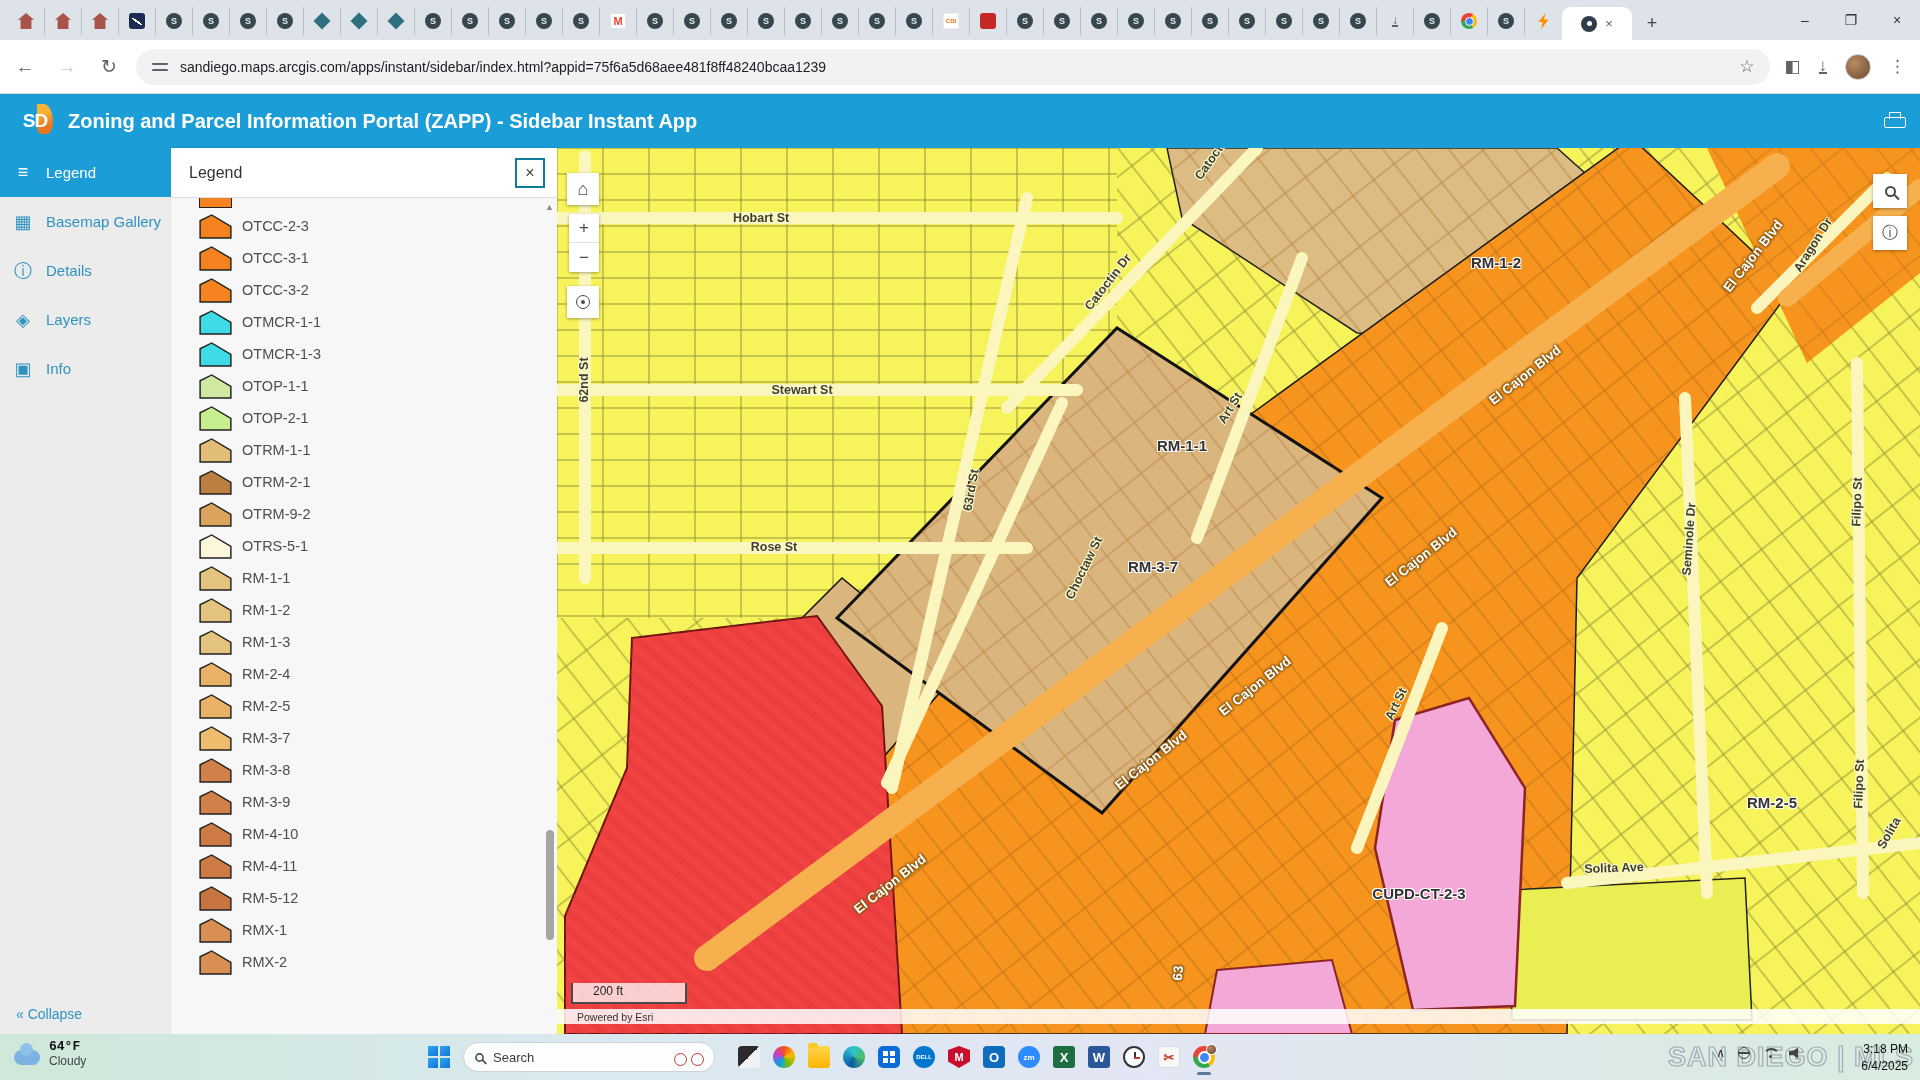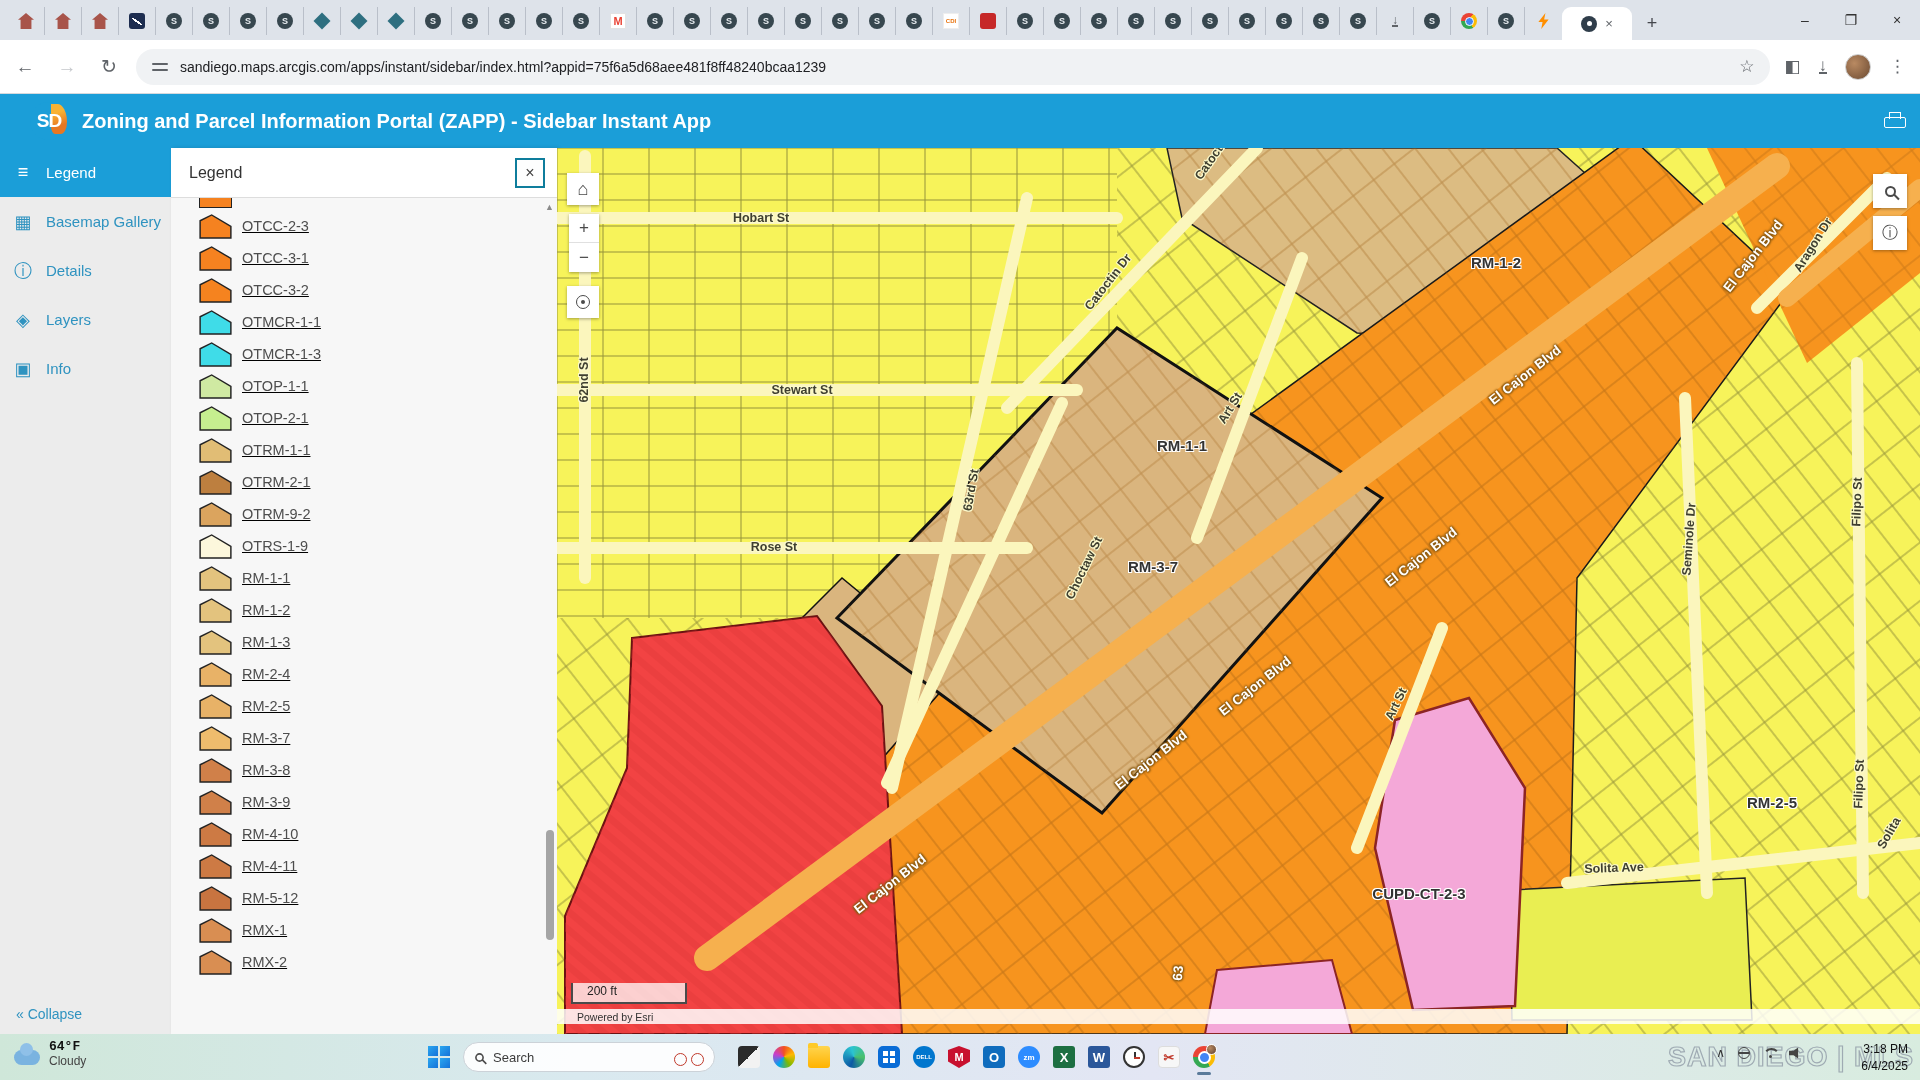--- a/index.html
+++ b/index.html
@@ -45,21 +45,21 @@
   .tune::before, .tune::after { content:""; position:absolute; left:0; right:0; height:2px; background:#5f6368; border-radius:2px; }
   .tune::before { top:2px; } .tune::after { bottom:2px; }
   .urltext { font-size:14px; color:#202124; white-space:nowrap; }
   .urlbar .star { margin-left:auto; color:#5f6368; font-size:17px; cursor:pointer; }
   .tbright { display:flex; align-items:center; gap:18px; margin-right:14px; }
   .tbicon { color:#5f6368; font-size:17px; cursor:pointer; }
   .avatar { width:26px; height:26px; border-radius:50%; background:radial-gradient(circle at 35% 35%, #b98a62, #6b4a32); border:1px solid #ccc; cursor:pointer; }
 
   
   .appheader { position:absolute; left:0; top:94px; width:1920px; height:54px; background:#1b9ed8; display:flex; align-items:center; }
-  .sdlogo { width:38px; height:38px; border-radius:50%; background:#1b9ed8; margin-left:30px; position:relative; display:flex; align-items:center; justify-content:center; }
+  .sdlogo { width:38px; height:38px; border-radius:50%; background:#1b9ed8; margin-left:16px; position:relative; display:flex; align-items:center; justify-content:center; }
   .sdlogo::before { content:""; position:absolute; right:1px; top:2px; width:16px; height:30px; background:linear-gradient(160deg,#f9b233 30%,#e87722 70%); border-radius:0 90% 60% 40%; }
   .sdlogo span { position:relative; color:#fff; font-weight:bold; font-size:19px; letter-spacing:-1px; }
   .apptitle { color:#fff; font-size:20px; font-weight:bold; margin-left:14px; }
   .printer { position:absolute; right:14px; width:22px; height:18px; cursor:pointer; }
   .printer::before { content:""; position:absolute; left:0; right:0; top:5px; height:9px; border:1.6px solid #fff; border-radius:2px; }
   .printer::after { content:""; position:absolute; left:5px; right:5px; top:0; height:6px; border:1.6px solid #fff; border-bottom:none; }
 
   
   .content { position:absolute; left:0; top:148px; width:1920px; height:886px; display:flex; }
 
@@ -75,21 +75,21 @@
   .icon-info::before { content:"▣"; }
   .collapse { position:absolute; bottom:12px; left:16px; color:#2f93c0; font-size:14px; cursor:pointer; }
 
   
   .panel { width:386px; background:#f7f7f7; position:relative; flex-shrink:0; box-shadow:2px 0 4px rgba(0,0,0,.15); }
   .panelheader { height:50px; background:#fff; border-bottom:1px solid #ddd; display:flex; align-items:center; }
   .paneltitle { font-size:16px; color:#333; margin-left:18px; }
   .panelclose { margin-left:auto; margin-right:12px; width:30px; height:30px; border:2px solid #0e7d9c; background:#fdfefe; color:#444; font-size:16px; display:flex; align-items:center; justify-content:center; cursor:pointer; }
   .legendlist { position:absolute; top:50px; bottom:0; left:0; right:14px; overflow:hidden; }
   .partialswatch { position:absolute; top:0; left:28px; width:33px; height:10px; background:#f58220; border:1.5px solid #222; border-top:none; }
-  .lrows { position:absolute; top:12px; left:0; right:8px;text-decoration:underline; }
+  .lrows { position:absolute; top:12px; left:0; right:8px; }
   .lrow { height:32px; display:flex; align-items:center; padding-left:28px; }
   .swatch { width:33px; height:25px; flex-shrink:0; }
   .lrow span { font-size:14.5px; color:#4d4d4d; margin-left:10px; }
   .pscroll { position:absolute; top:52px; bottom:4px; right:2px; width:10px; }
   .pscroll .up { position:absolute; top:2px; left:0; color:#8a8a8a; font-size:9px; cursor:pointer; }
   .pthumb { position:absolute; top:630px; height:110px; left:1px; width:8px; background:#a5a5a5; border-radius:4px; cursor:pointer; }
 
   
   .map { position:relative; flex:1; overflow:hidden; background:#f7f35a; cursor:grab; }
   .map svg.base { position:absolute; left:0; top:0; }
@@ -102,21 +102,21 @@
   .zoomstack { left:12px; top:66px; width:30px; flex-direction:column; }
   .zoomstack div { width:30px; height:29px; display:flex; align-items:center; justify-content:center; font-size:17px; cursor:pointer; }
   .zoomstack div:first-child { border-bottom:1px solid #e0e0e0; }
   .locatebtn { left:10px; top:138px; width:32px; height:32px; }
   .locate-g { width:14px; height:14px; border:1.6px solid #4a4a4a; border-radius:50%; position:relative; }
   .locate-g::before { content:""; position:absolute; left:50%; top:50%; width:4px; height:4px; margin:-2px; border-radius:50%; background:#4a4a4a; }
   .searchbtn { right:13px; top:26px; width:34px; height:34px; }
   .infobtn { right:13px; top:68px; width:34px; height:34px; font-size:16px; }
   .mag { width:11px; height:11px; border:2px solid #4a4a4a; border-radius:50%; position:relative; }
   .mag::after { content:""; position:absolute; width:7px; height:2px; background:#4a4a4a; transform:rotate(45deg); right:-6px; bottom:-3px; }
-  .scalebar { position:absolute; left:14px; bottom:30px; width:116px; height:21px; background:rgba(255,255,255,.75); border:2px solid #4a4a4a; border-top:none; font-size:12px; color:#222; padding:1px 14px; }
+  .scalebar { position:absolute; left:14px; bottom:30px; width:116px; height:21px; background:rgba(255,255,255,.75); border:2px solid #4a4a4a; border-top:none; font-size:12px; color:#222; padding:1px 20px; }
   .attrib { position:absolute; left:0; right:0; bottom:10px; height:15px; background:rgba(255,255,255,.85); display:flex; align-items:center; font-size:10.5px; color:#323232; padding:0 6px; }
   .attrib .atext { flex:1; white-space:nowrap; overflow:hidden; }
   .attrib .powered { white-space:nowrap; margin-left:14px; }
 
   
   .taskbar { position:absolute; left:0; top:1034px; width:1920px; height:46px; background:linear-gradient(90deg,#cfe7d9,#d9e9ef 30%,#e3e6f4 60%,#d8ecdf); }
   .weather { position:absolute; left:14px; top:5px; display:flex; align-items:center; gap:9px; cursor:pointer; }
   .cloudicon { width:26px; height:15px; background:#7ab3e0; border-radius:10px; position:relative; margin-top:8px; }
   .cloudicon::before { content:""; position:absolute; left:6px; top:-7px; width:13px; height:13px; border-radius:50%; background:#8fc0e8; }
   .wtext div:first-child { font-size:13px; color:#111; font-weight:bold;font-family:Liberation Mono, monospace; }
@@ -431,21 +431,21 @@
           <div class="lrow">
             <svg class="swatch" viewBox="0 0 34 26">
               <polygon points="1,7 13,1 33,13 33,25 1,25" stroke="#222" stroke-width="1.5" fill="#dba45e"></polygon>
             </svg>
             <span>OTRM-9-2</span>
           </div>
           <div class="lrow">
             <svg class="swatch" viewBox="0 0 34 26">
               <polygon points="1,7 13,1 33,13 33,25 1,25" stroke="#222" stroke-width="1.5" fill="#fcf7dc"></polygon>
             </svg>
-            <span>OTRS-1-9</span>
+            <span>OTRS-5-1</span>
           </div>
           <div class="lrow">
             <svg class="swatch" viewBox="0 0 34 26">
               <polygon points="1,7 13,1 33,13 33,25 1,25" stroke="#222" stroke-width="1.5" fill="#e3c37e"></polygon>
             </svg>
             <span>RM-1-1</span>
           </div>
           <div class="lrow">
             <svg class="swatch" viewBox="0 0 34 26">
               <polygon points="1,7 13,1 33,13 33,25 1,25" stroke="#222" stroke-width="1.5" fill="#e3c37e"></polygon>

